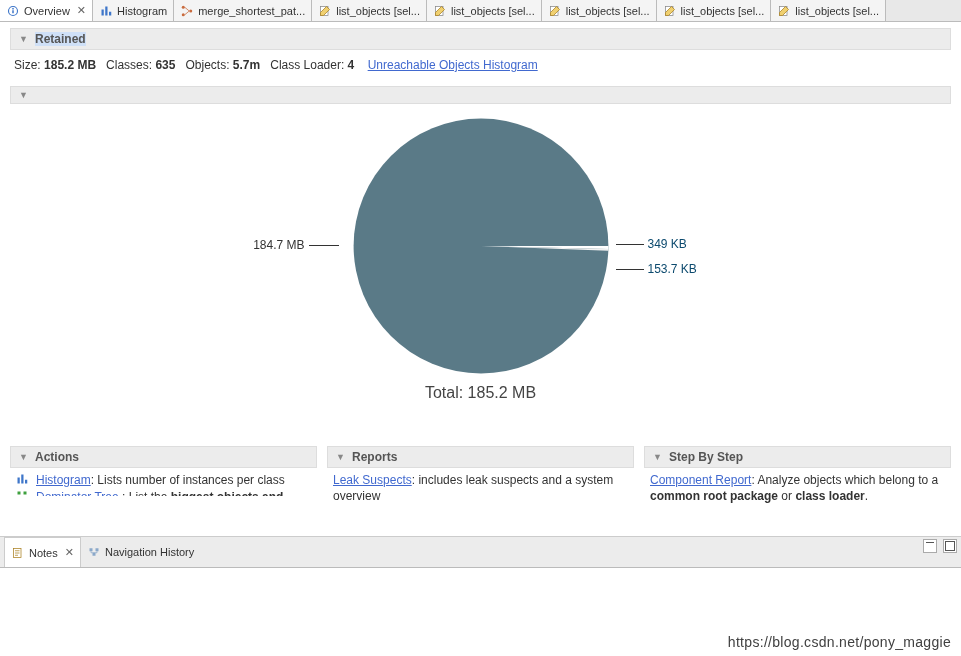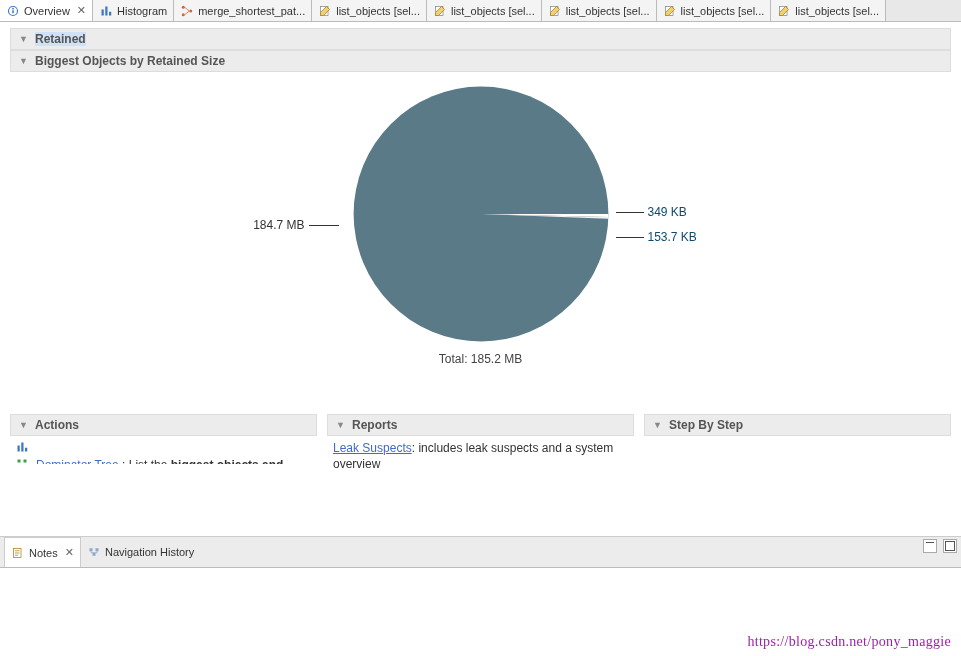--- a/index.html
+++ b/index.html
@@ -82,33 +82,33 @@
     top: 6px;
     transform: translateX(-50%);
   }
   .pie {
     width: 260px;
     height: 260px;
     display: block;
   }
   .pie-total {
     text-align: center;
-    font-size: 12px;
+    font-size: 16px;
     color: #444;
     position: absolute;
     left: 50%;
     top: 274px;
     transform: translateX(-50%);
     white-space: nowrap;
   }
   .pie-label-left {
     position: absolute;
     right: 50%;
     margin-right: 142px;
-    top: 140px;
+    top: 128px;
     font-size: 12px;
     color: #333;
     white-space: nowrap;
   }
   .pie-label-left .line {
     display: inline-block;
     height: 1px;
     background: #333;
     width: 30px;
     vertical-align: middle;
@@ -187,25 +187,24 @@
   }
   .btn-min { right: 24px; }
   .btn-max { right: 4px; }
   .btn-min::before { content:""; width:8px; height:1px; background:#555; position:absolute; top:2px;}
   .btn-max::before { content:""; width:8px; height:8px; border:1px solid #555;}
   
   .watermark {
     position: absolute;
     right: 10px;
     bottom: 6px;
-    color: #a21caf;
+    color: #404040;
     font-size: 14px;
     letter-spacing: 0.3px;
     pointer-events:none;
-    font-family:Liberation Serif, serif;
   }
   
   .ic-i { color:#3e76c9;}
   .ic-bars { color:#3e76c9;}
   .ic-edit { color:#c9a83e;}
   .ic-tree { color:#c96b3e;}
   .ic-nav { color:#8aa8c9;}
   .ic-note { color:#c9a83e;}
 </style>
 </head>
@@ -291,24 +290,38 @@
   </div>
 </div>
 
 <div class="main">
 
   <div class="section-header selected">
     <span class="twisty">▼</span>
     <span class="sh-text">Retained</span>
   </div>
 
+  <div class="details-line">
+    <span>Size:</span>
+    <b>185.2 MB</b>
+    &nbsp;
+    <span>Classes:</span>
+    <b>635</b>
+    &nbsp;
+    <span>Objects:</span>
+    <b>5.7m</b>
+    &nbsp;
+    <span>Class Loader:</span>
+    <b>4</b>
+    &nbsp;&nbsp;
+    <a class="link">Unreachable Objects Histogram</a>
+  </div>
 
   <div class="section-header">
     <span class="twisty">▼</span>
-    <span>Biggest Objects by Retained Size</span>
   </div>
 
   <div class="chart-area">
     <div class="pie-label-left">
       <span>184.7 MB</span><span class="line"></span>
     </div>
     <div class="pie-label-right pie-label-r1">
       <span class="line"></span><span>349 KB</span>
     </div>
     <div class="pie-label-right pie-label-r2">
@@ -333,20 +346,23 @@
       </div>
       <div class="panel-body">
         <div class="pb-item">
           <span class="icon ic-bars">
             <svg viewBox="0 0 16 16" width="12" height="12">
                 <rect x="2" y="6" width="3" height="8" fill="#3e76c9"></rect>
                 <rect x="7" y="2" width="3" height="12" fill="#3e76c9"></rect>
                 <rect x="12" y="9" width="3" height="5" fill="#3e76c9"></rect>
               </svg>
           </span>
+          <span>
+            <a class="link">Histogram</a><span>: Lists number of instances per class</span>
+          </span>
         </div>
         <div class="pb-item pb-cut">
           <span class="icon">
             <svg viewBox="0 0 16 16" width="12" height="12">
                 <rect x="2" y="2" width="4" height="4" fill="#3ea03e"></rect>
                 <rect x="10" y="2" width="4" height="4" fill="#3ea03e"></rect>
                 <rect x="6" y="10" width="4" height="4" fill="#3ea03e"></rect>
               </svg>
           </span>
           <span>
@@ -368,20 +384,27 @@
           </span>
         </div>
       </div>
     </div>
 
     <div class="panel">
       <div class="section-header">
         <span class="twisty">▼</span>
         <span>Step By Step</span>
       </div>
+      <div class="panel-body">
+        <div class="pb-item">
+          <span>
+            <a class="link">Component Report</a><span>: Analyze objects which belong to a </span><b>common root package</b><span> or </span><b>class loader</b><span>.</span>
+          </span>
+        </div>
+      </div>
     </div>
   </div>
 
 </div>
 
 <div class="bottom-strip">
   <div class="tab mini">
     <span class="icon ic-note">
       <svg viewBox="0 0 16 16" width="12" height="12">
           <rect x="2" y="2" width="10" height="12" fill="#fff" stroke="#aa8020"></rect>

